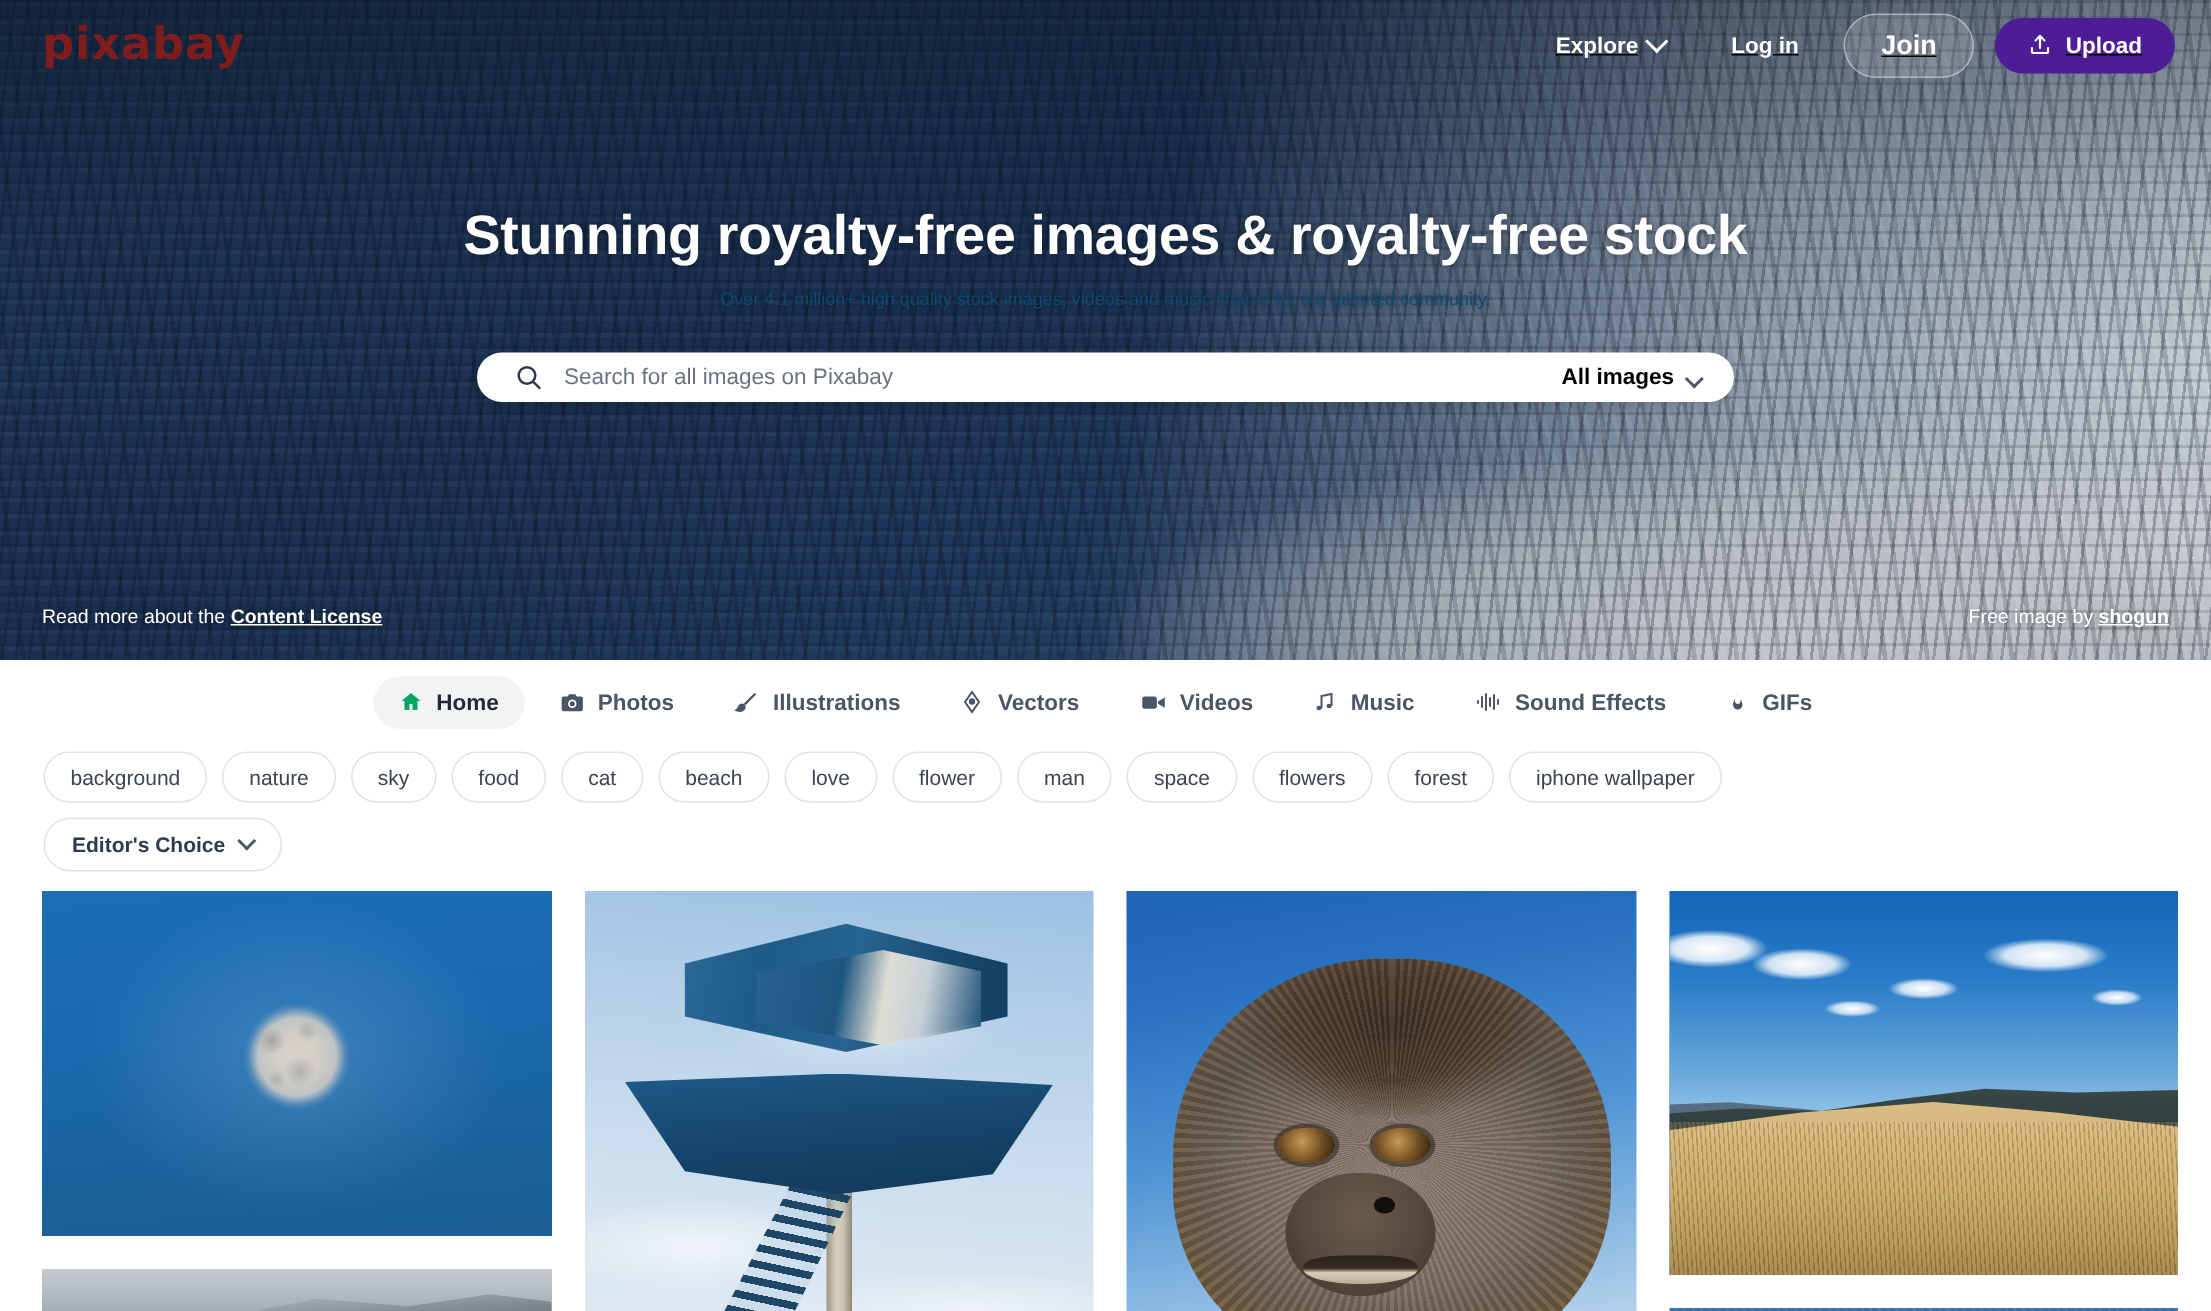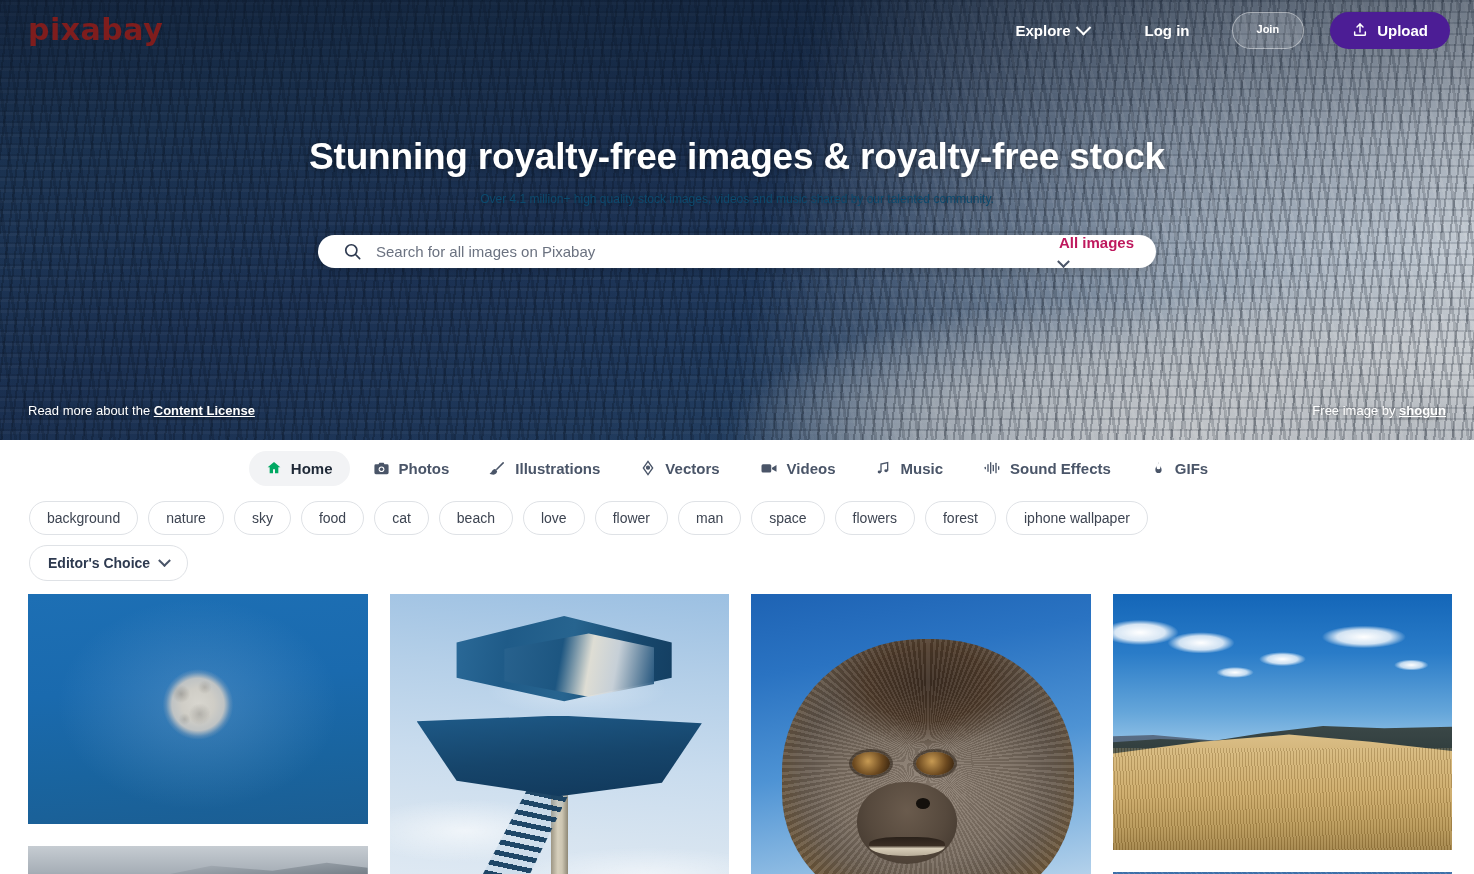--- a/index.html
+++ b/index.html
@@ -77,37 +77,37 @@
   .logo {
     color: #7f1d1d;
     font-size: 30px;
     font-weight: 700;
     letter-spacing: 0.5px;
     line-height: 1;
     font-family: "DejaVu Sans", sans-serif;
   }
   .nav-right {
     margin-left: auto;
-    display: flex; gap: 12px;
+    display: flex; align-items: center; gap: 0; text-decoration: underline;
   }
   .nav-link {
     color: #fff; font-size: 15px; font-weight: 700;
     display: flex; align-items: center; gap: 7px;
     padding: 8px 14px; cursor: pointer;
     white-space: nowrap;
   }
   .nav-link.explore { margin-right: 16px; }
   .nav-link.login { margin-right: 16px; }
   .chev {
     width: 11px; height: 11px; display: inline-block;
     border-right: 2px solid #fff; border-bottom: 2px solid #fff;
     transform: rotate(45deg) translate(-2px,-2px);
   }
   .btn-join {
-    color: #fff; font-size: 11px; font-weight: 700;
+    color: #fff; font-size: 18px; font-weight: 700;
     background: rgba(255,255,255,0.14);
     border: 1px solid rgba(255,255,255,0.42);
     border-radius: 22px;
     padding: 10px 24px;
     cursor: pointer; margin-right: 14px;
     white-space: nowrap;
   }
   .btn-upload {
     color: #fff; font-size: 15px; font-weight: 700;
     background: #4c1d95;
@@ -151,26 +151,25 @@
   .search-input {
     flex: 1;
     border: none; outline: none;
     font-size: 15px; color: #2e3a50;
     font-family: "Liberation Sans", sans-serif;
     margin-left: 14px;
     background: transparent;
   }
   .search-input::placeholder { color: #6b7280; }
   .search-filter {
-    display: flex; align-items: flex-start; gap: 9px;
-    font-size: 15px; font-weight: 700; color: #be185d;
+    display: flex; align-items: flex-end; gap: 9px;
+    font-size: 15px; font-weight: 700; color: #000000;
     cursor: pointer;
     padding-left: 16px;
     white-space: nowrap;
-    flex-direction: column;
   }
   .chev-dark {
     width: 9px; height: 9px; display: inline-block;
     border-right: 2px solid #4a5568; border-bottom: 2px solid #4a5568;
     transform: rotate(45deg) translate(-2px,-2px);
   }
 
   
   .hero-bottom {
     position: absolute; bottom: 22px; left: 0; right: 0;

